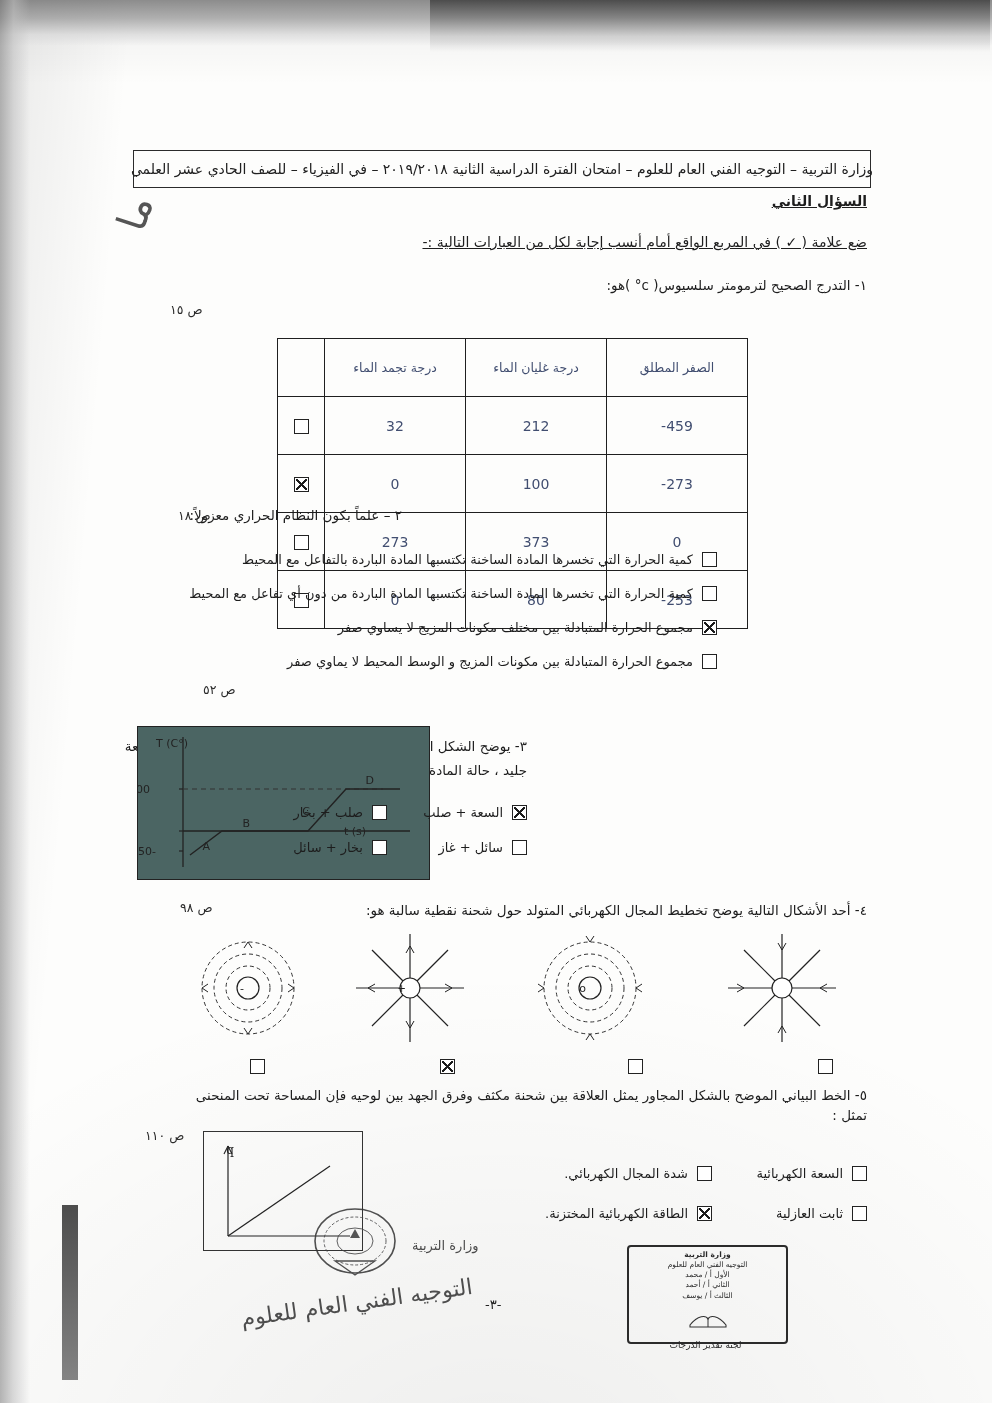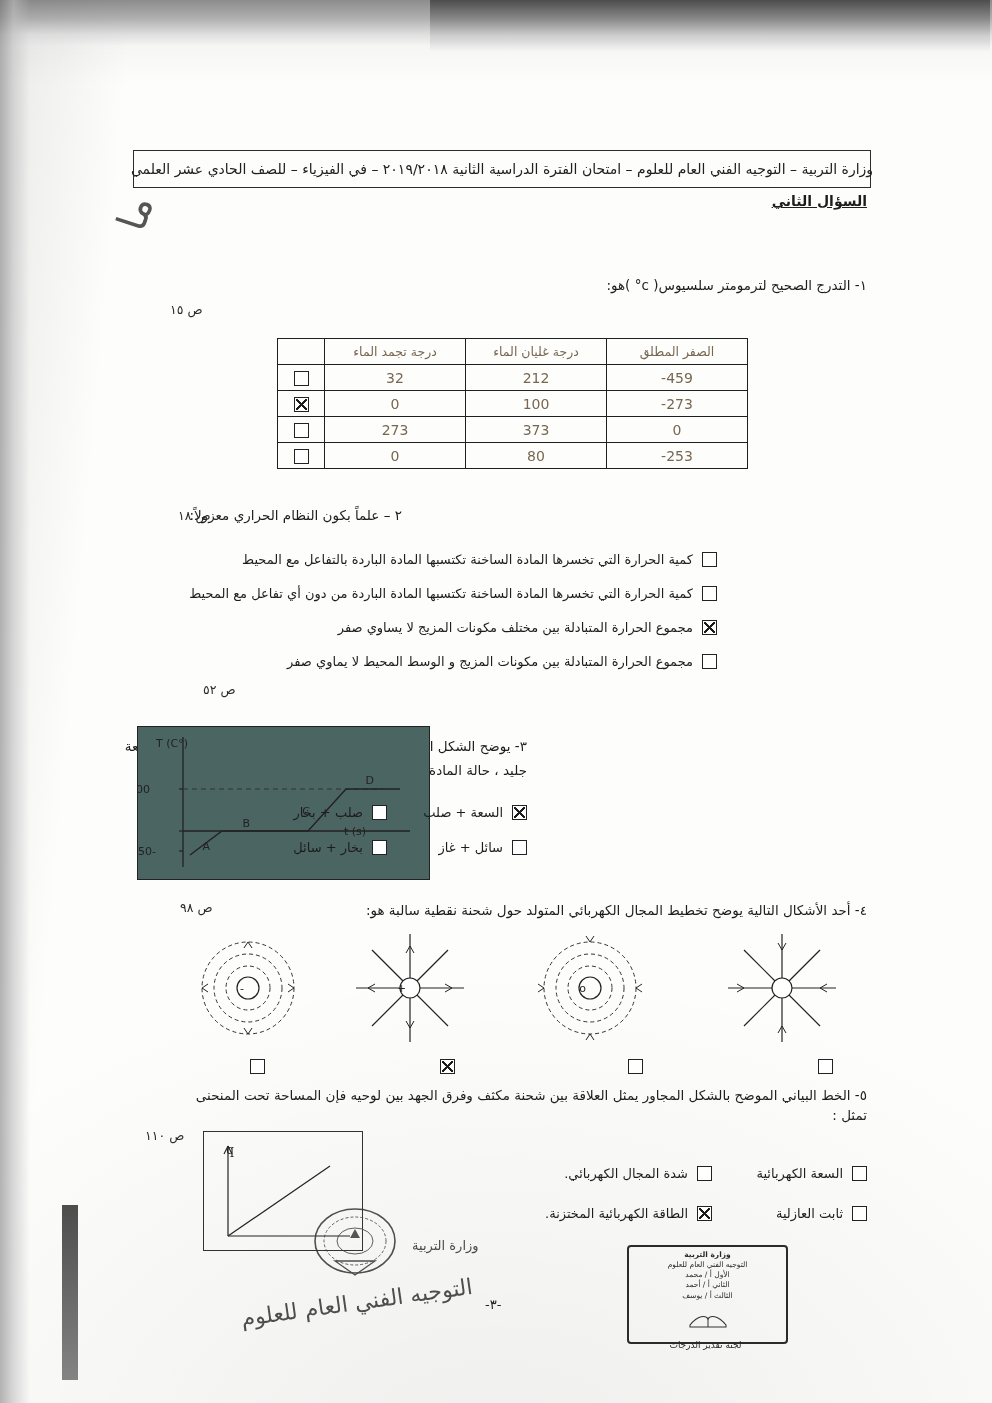--- a/index.html
+++ b/index.html
@@ -124,23 +124,23 @@
     left: 277px; top: 338px;
     border-collapse: collapse;
     font-size: 13px;
     direction: rtl;
   }
   .tbl td, .tbl th {
     border: 1.2px solid #1f1f1f;
     height: 25px;
     text-align: center;
     vertical-align: middle;
-    padding: 0 6px;
+    padding: 16px 6px;
     font-weight: normal;
-    color: #a16207;
+    color: #1d4ed8;
   }
   .tbl th { font-size: 12.5px; }
   .tbl .c-box { width: 34px; }
   .tbl .c-val { width: 128px; }
   .num { font-family: "DejaVu Sans", sans-serif; font-size: 14px; direction: ltr; }
 
   
   .optrow {
     position: absolute;
     display: flex;
@@ -233,20 +233,21 @@
   <div class="scan-edge-left"></div>
   <div class="scan-bar-left"></div>
 
   <div class="hdr-box">
     <span>وزارة التربية – التوجيه الفني العام للعلوم – امتحان الفترة الدراسية الثانية ٢٠١٩/٢٠١٨ – في الفيزياء – للصف الحادي عشر العلمي</span>
   </div>
 
   <div class="handwrite" style="left:118px; top:190px; font-size:40px; transform:rotate(-72deg);">م‍ا</div>
 
   <div class="q-title">السؤال الثاني</div>
+  <div class="instruction">ضع علامة (  ✓  ) في المربع الواقع أمام أنسب إجابة لكل من العبارات التالية :-</div>
 
   <div class="q-line" style="right:125px; top:275px; width:600px;">
     <span>١-</span>
     <span>التدرج الصحيح لترمومتر سلسيوس(  c°  )هو:</span>
   </div>
   <div class="pageref" style="left:170px; top:302px;">ص ١٥</div>
 
   <table class="tbl">
     <thead>
       <tr>

